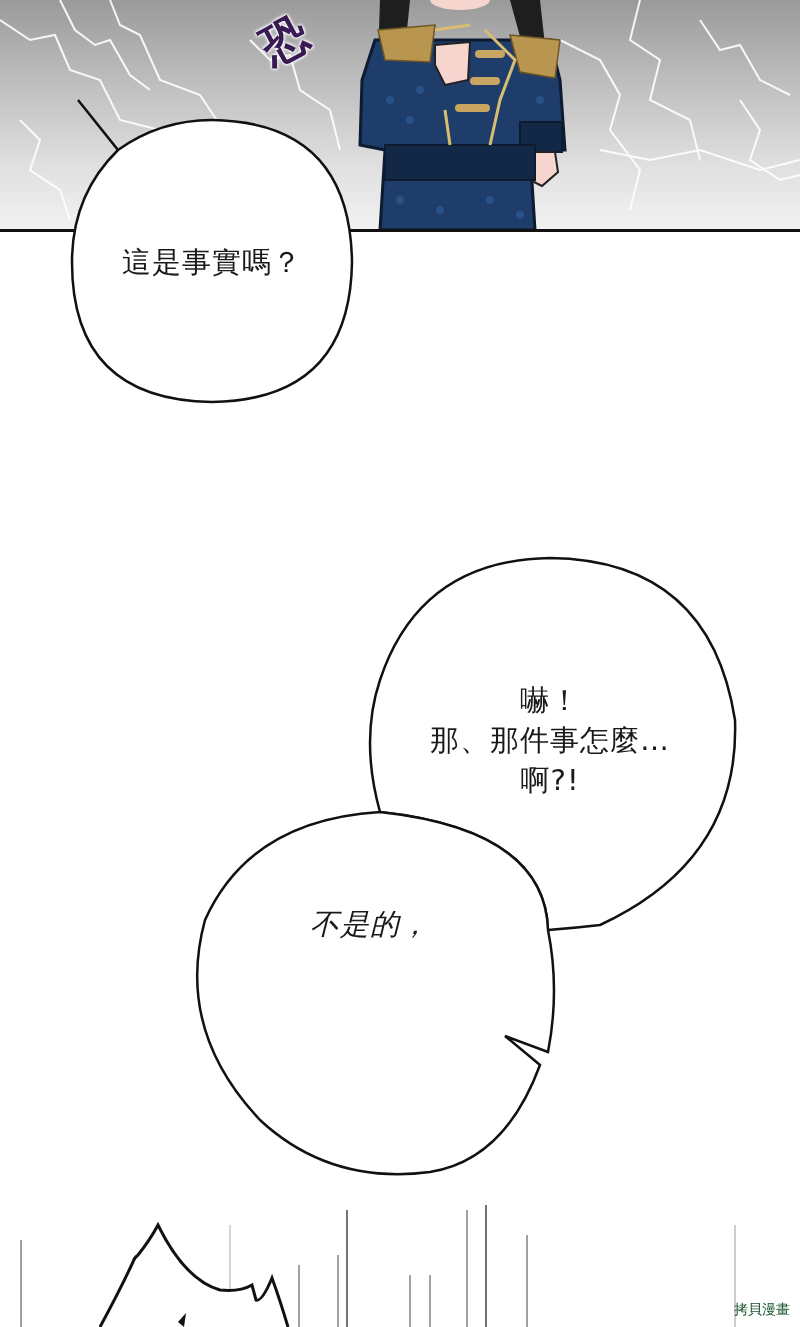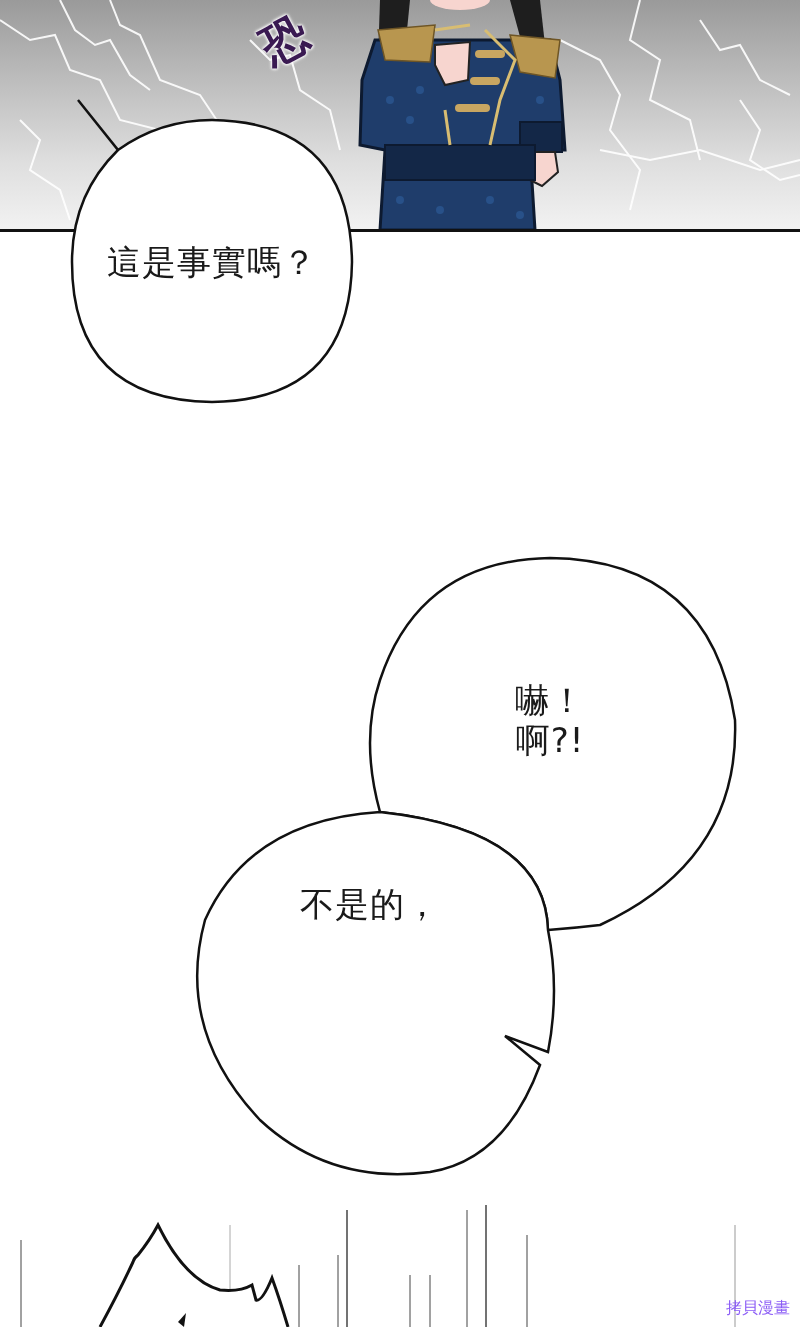--- a/index.html
+++ b/index.html
@@ -5,22 +5,22 @@
   html, body { margin:0; padding:0; }
   body { width:800px; height:1327px; position:relative; overflow:hidden; background:#ffffff; font-family:"DejaVu Sans", sans-serif; }
   .panel-top { position:absolute; left:0; top:0; width:800px; height:230px;
     background:linear-gradient(180deg,#9a9a9a 0%,#bdbdbd 35%,#dedede 70%,#f2f2f2 100%); overflow:hidden; }
   .panel-border { position:absolute; left:0; top:229px; width:800px; height:3px; background:#111; }
   .lightning { position:absolute; left:0; top:0; }
   .sfx { position:absolute; color:#3a1a52; font-weight:bold; font-size:46px;
     text-shadow: 0 0 3px #fff, 0 0 3px #fff, 0 0 4px #fff; transform:rotate(-28deg); }
   .character { position:absolute; left:350px; top:0; }
   .bubble-svg { position:absolute; left:0; top:0; }
-  .bubble-text { position:absolute; color:#1a1a1a; text-align:center; font-size:34px; line-height:40px; letter-spacing:1px; font-family:"DejaVu Sans", sans-serif; }
-  .watermark { position:absolute; right:10px; bottom:8px; font-size:16px; color:#8b5cf6; letter-spacing:0; }
+  .bubble-text { position:absolute; color:#1a1a1a; text-align:center; font-size:29px; line-height:40px; letter-spacing:1px; font-family:"DejaVu Sans", sans-serif; }
+  .watermark { position:absolute; right:10px; bottom:8px; font-size:14px; color:#14532d; letter-spacing:0; }
 </style>
 </head>
 <body>
 
 <div class="panel-top">
   <svg class="lightning" width="800" height="230" viewBox="0 0 800 230">
     <g stroke="#ffffff" stroke-width="2" fill="none" opacity="0.9">
       <path d="M0,20 L30,40 L55,35 L70,70 L100,80 L120,120 L160,130 L180,170 L220,200"></path>
       <path d="M60,0 L75,30 L95,45 L110,40 L130,75 L150,90"></path>
       <path d="M110,0 L120,25 L140,35 L160,80 L200,95 L230,140 L260,150"></path>
@@ -103,20 +103,21 @@
   <path d="M100,1327 Q120,1290 133,1262 Q134,1258 138,1255 Q150,1240 158,1225 Q185,1280 220,1290 Q240,1292 252,1285 L256,1300 Q262,1302 272,1278 Q280,1300 288,1327" fill="#ffffff" stroke="#111" stroke-width="3"></path>
   <path d="M178,1322 L186,1313 L184,1327 Z" fill="#111"></path>
 </svg>
 
 <div class="bubble-text" style="left:82px; top:242px; width:260px;">
   <div>這是事實嗎？</div>
 </div>
 
 <div class="bubble-text" style="left:380px; top:680px; width:340px;">
   <div>嚇！</div>
+  <div>那、那件事怎麼…</div>
   <div>啊?!</div>
 </div>
 
-<div class="bubble-text" style="left:250px; top:884px; width:240px;">
+<div class="bubble-text" style="left:250px; top:904px; width:240px;font-style:italic;">
   <div>不是的，</div>
 </div>
 
 <div class="watermark">拷貝漫畫</div>
 
 </body></html>

